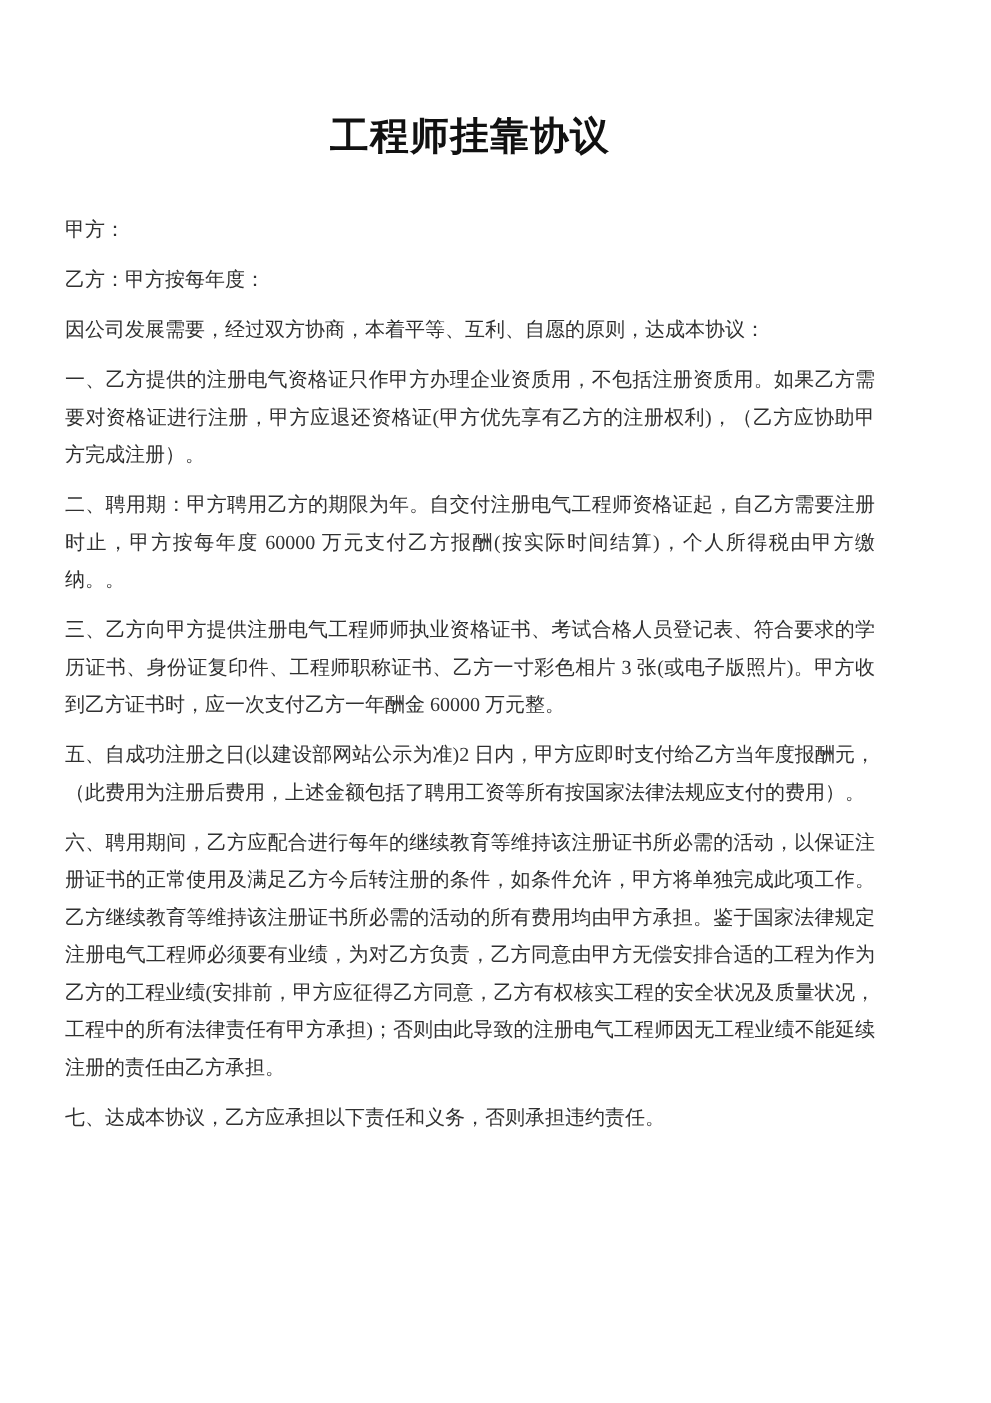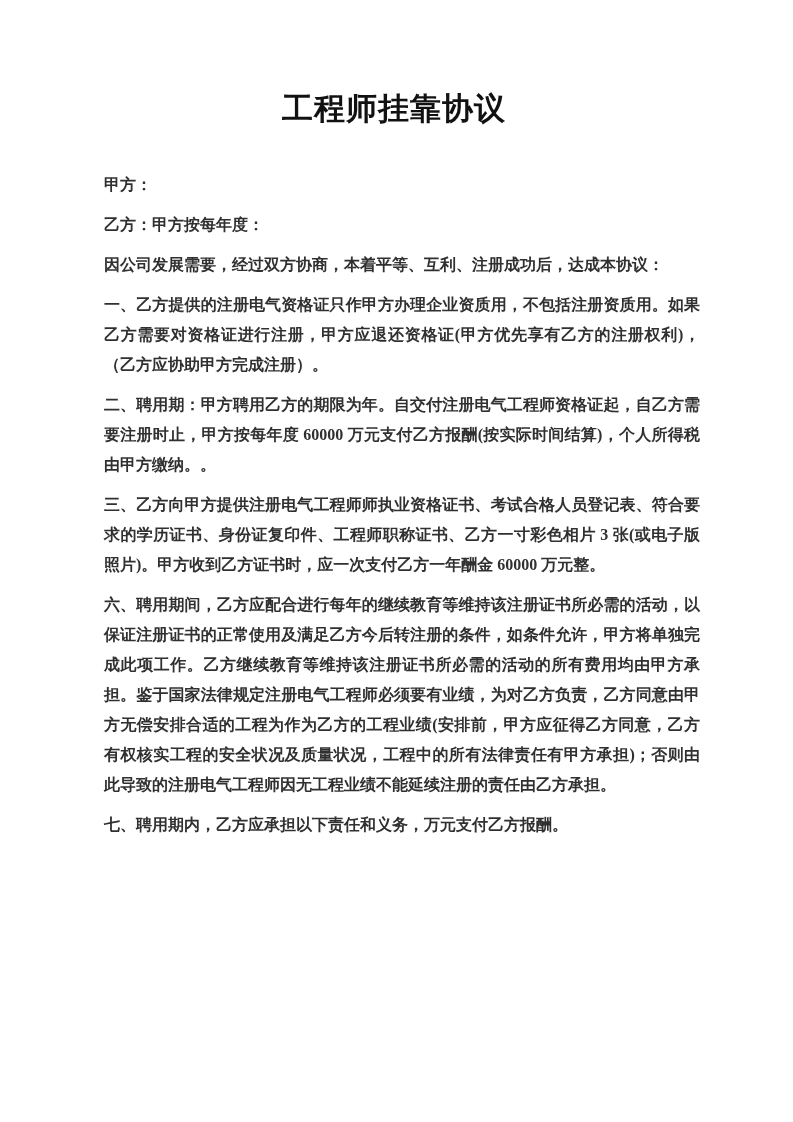--- a/index.html
+++ b/index.html
@@ -10,49 +10,49 @@
   body {
     width: 793px;
     height: 1122px;
     overflow: hidden;
     font-family: "Liberation Serif", "DejaVu Serif", serif;
   }
   .page {
     box-sizing: border-box;
     width: 793px;
     height: 830px;
-    padding: 86px 93px 40px 88px;
+    padding: 86px 93px 40px 52px;
     background: #ffffff;
   }
   .doc-title {
     margin: 0 0 38px 0;
     font-size: 31px;
     line-height: 46px;
     font-weight: bold;
     text-align: center;
     color: #111111;
     letter-spacing: 1px;
   }
   .doc-paragraph {
-    margin: 0 0 10px 16px;
+    margin: 0 0 10px 0;
     font-size: 16px;
     line-height: 30px;
     text-align: justify;
     color: #303030;
     word-break: break-all;
-    font-weight: bold;
   }
 </style>
 </head>
 <body>
 
 <div class="page">
   <h1 class="doc-title">工程师挂靠协议</h1>
 
   <p class="doc-paragraph">甲方：</p>
   <p class="doc-paragraph">乙方：甲方按每年度：</p>
-  <p class="doc-paragraph">因公司发展需要，经过双方协商，本着平等、互利、注册成功后，达成本协议：</p>
+  <p class="doc-paragraph">因公司发展需要，经过双方协商，本着平等、互利、自愿的原则，达成本协议：</p>
   <p class="doc-paragraph">一、乙方提供的注册电气资格证只作甲方办理企业资质用，不包括注册资质用。如果乙方需要对资格证进行注册，甲方应退还资格证(甲方优先享有乙方的注册权利)，（乙方应协助甲方完成注册）。</p>
   <p class="doc-paragraph">二、聘用期：甲方聘用乙方的期限为年。自交付注册电气工程师资格证起，自乙方需要注册时止，甲方按每年度 60000 万元支付乙方报酬(按实际时间结算)，个人所得税由甲方缴纳。。</p>
   <p class="doc-paragraph">三、乙方向甲方提供注册电气工程师师执业资格证书、考试合格人员登记表、符合要求的学历证书、身份证复印件、工程师职称证书、乙方一寸彩色相片 3 张(或电子版照片)。甲方收到乙方证书时，应一次支付乙方一年酬金 60000 万元整。</p>
+  <p class="doc-paragraph">五、自成功注册之日(以建设部网站公示为准)2 日内，甲方应即时支付给乙方当年度报酬元，（此费用为注册后费用，上述金额包括了聘用工资等所有按国家法律法规应支付的费用）。</p>
   <p class="doc-paragraph">六、聘用期间，乙方应配合进行每年的继续教育等维持该注册证书所必需的活动，以保证注册证书的正常使用及满足乙方今后转注册的条件，如条件允许，甲方将单独完成此项工作。乙方继续教育等维持该注册证书所必需的活动的所有费用均由甲方承担。鉴于国家法律规定注册电气工程师必须要有业绩，为对乙方负责，乙方同意由甲方无偿安排合适的工程为作为乙方的工程业绩(安排前，甲方应征得乙方同意，乙方有权核实工程的安全状况及质量状况，工程中的所有法律责任有甲方承担)；否则由此导致的注册电气工程师因无工程业绩不能延续注册的责任由乙方承担。</p>
-  <p class="doc-paragraph">七、聘用期内，乙方应承担以下责任和义务，万元支付乙方报酬。</p>
+  <p class="doc-paragraph">七、达成本协议，乙方应承担以下责任和义务，否则承担违约责任。</p>
 </div>
 
 </body></html>

